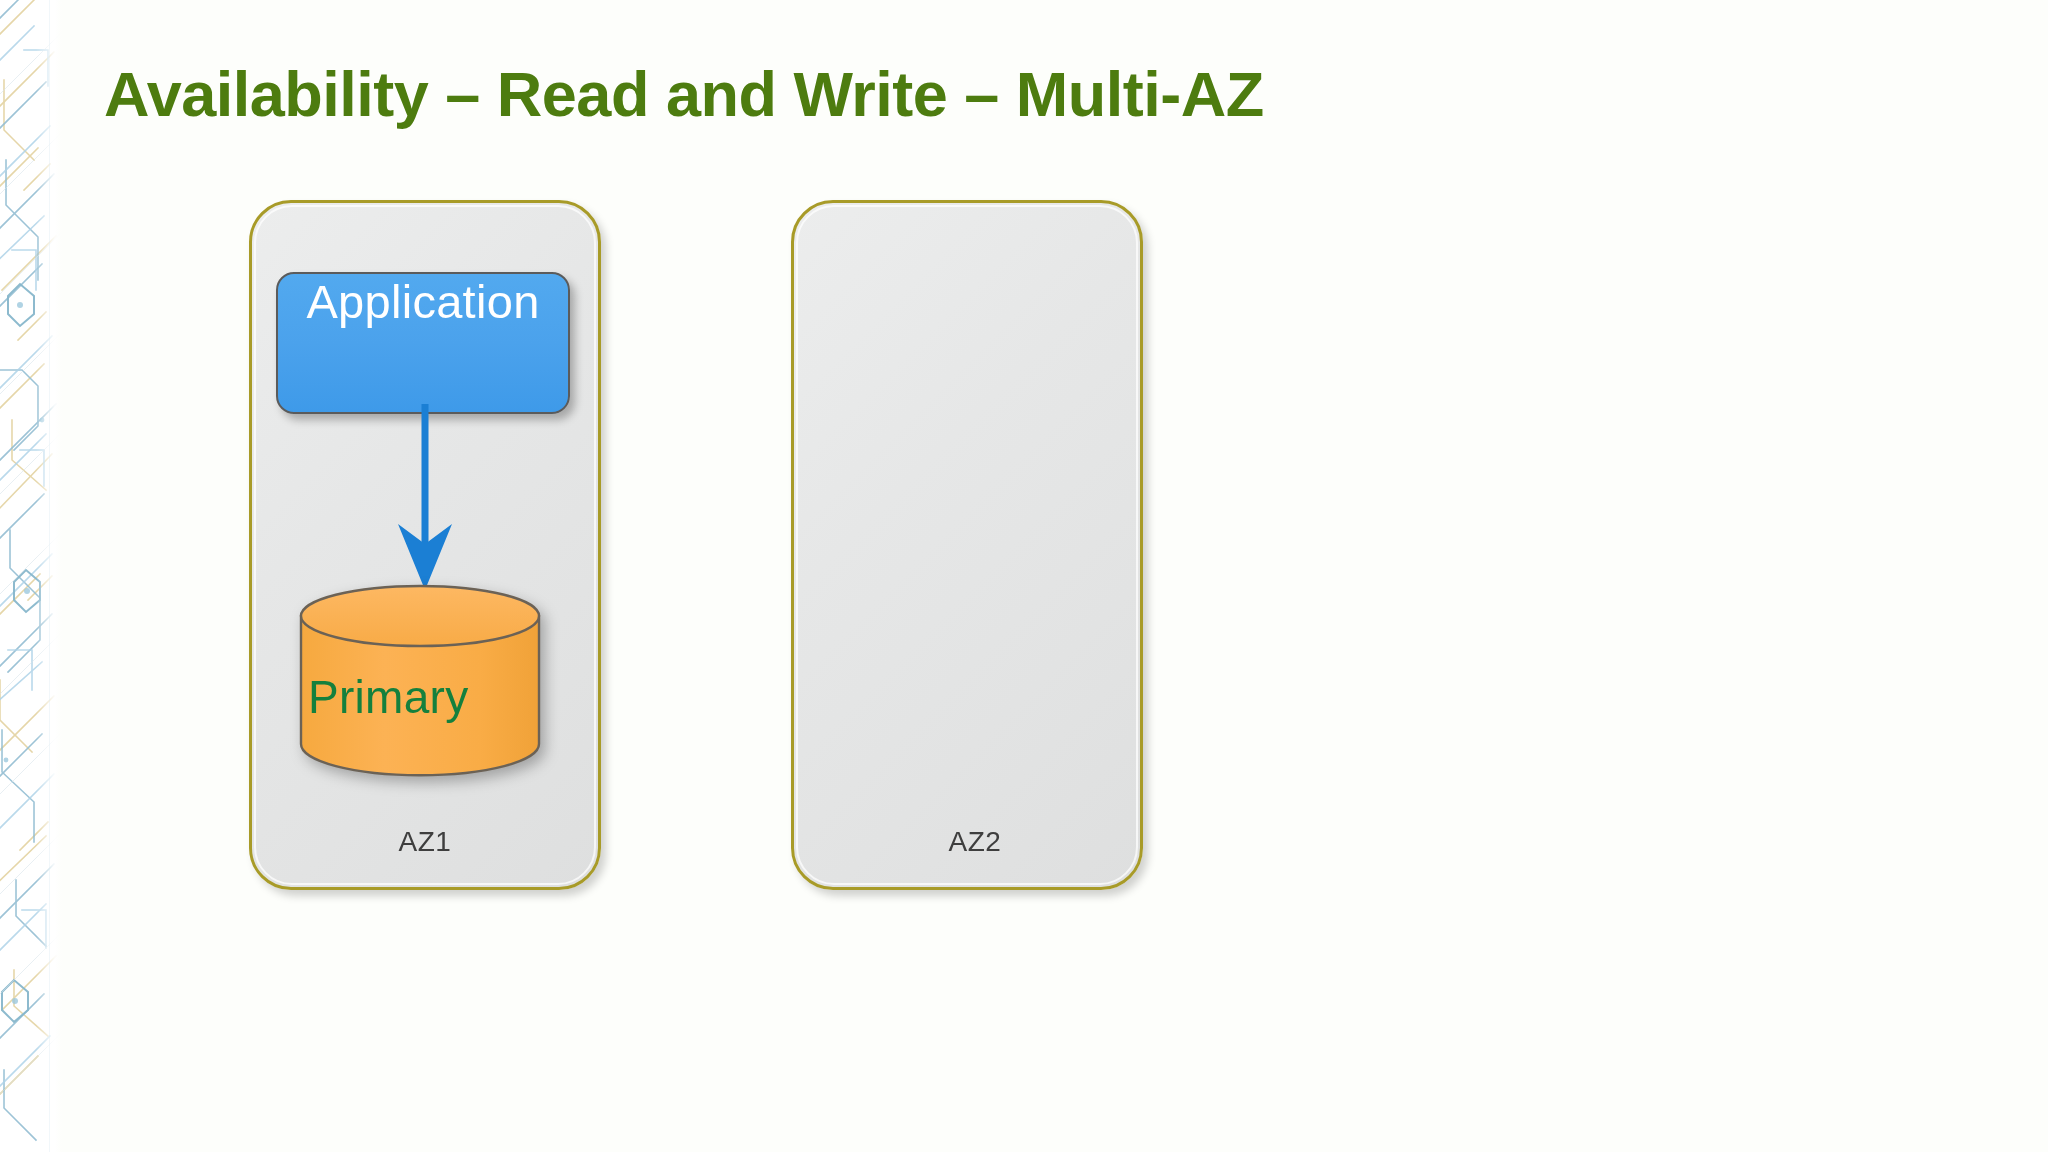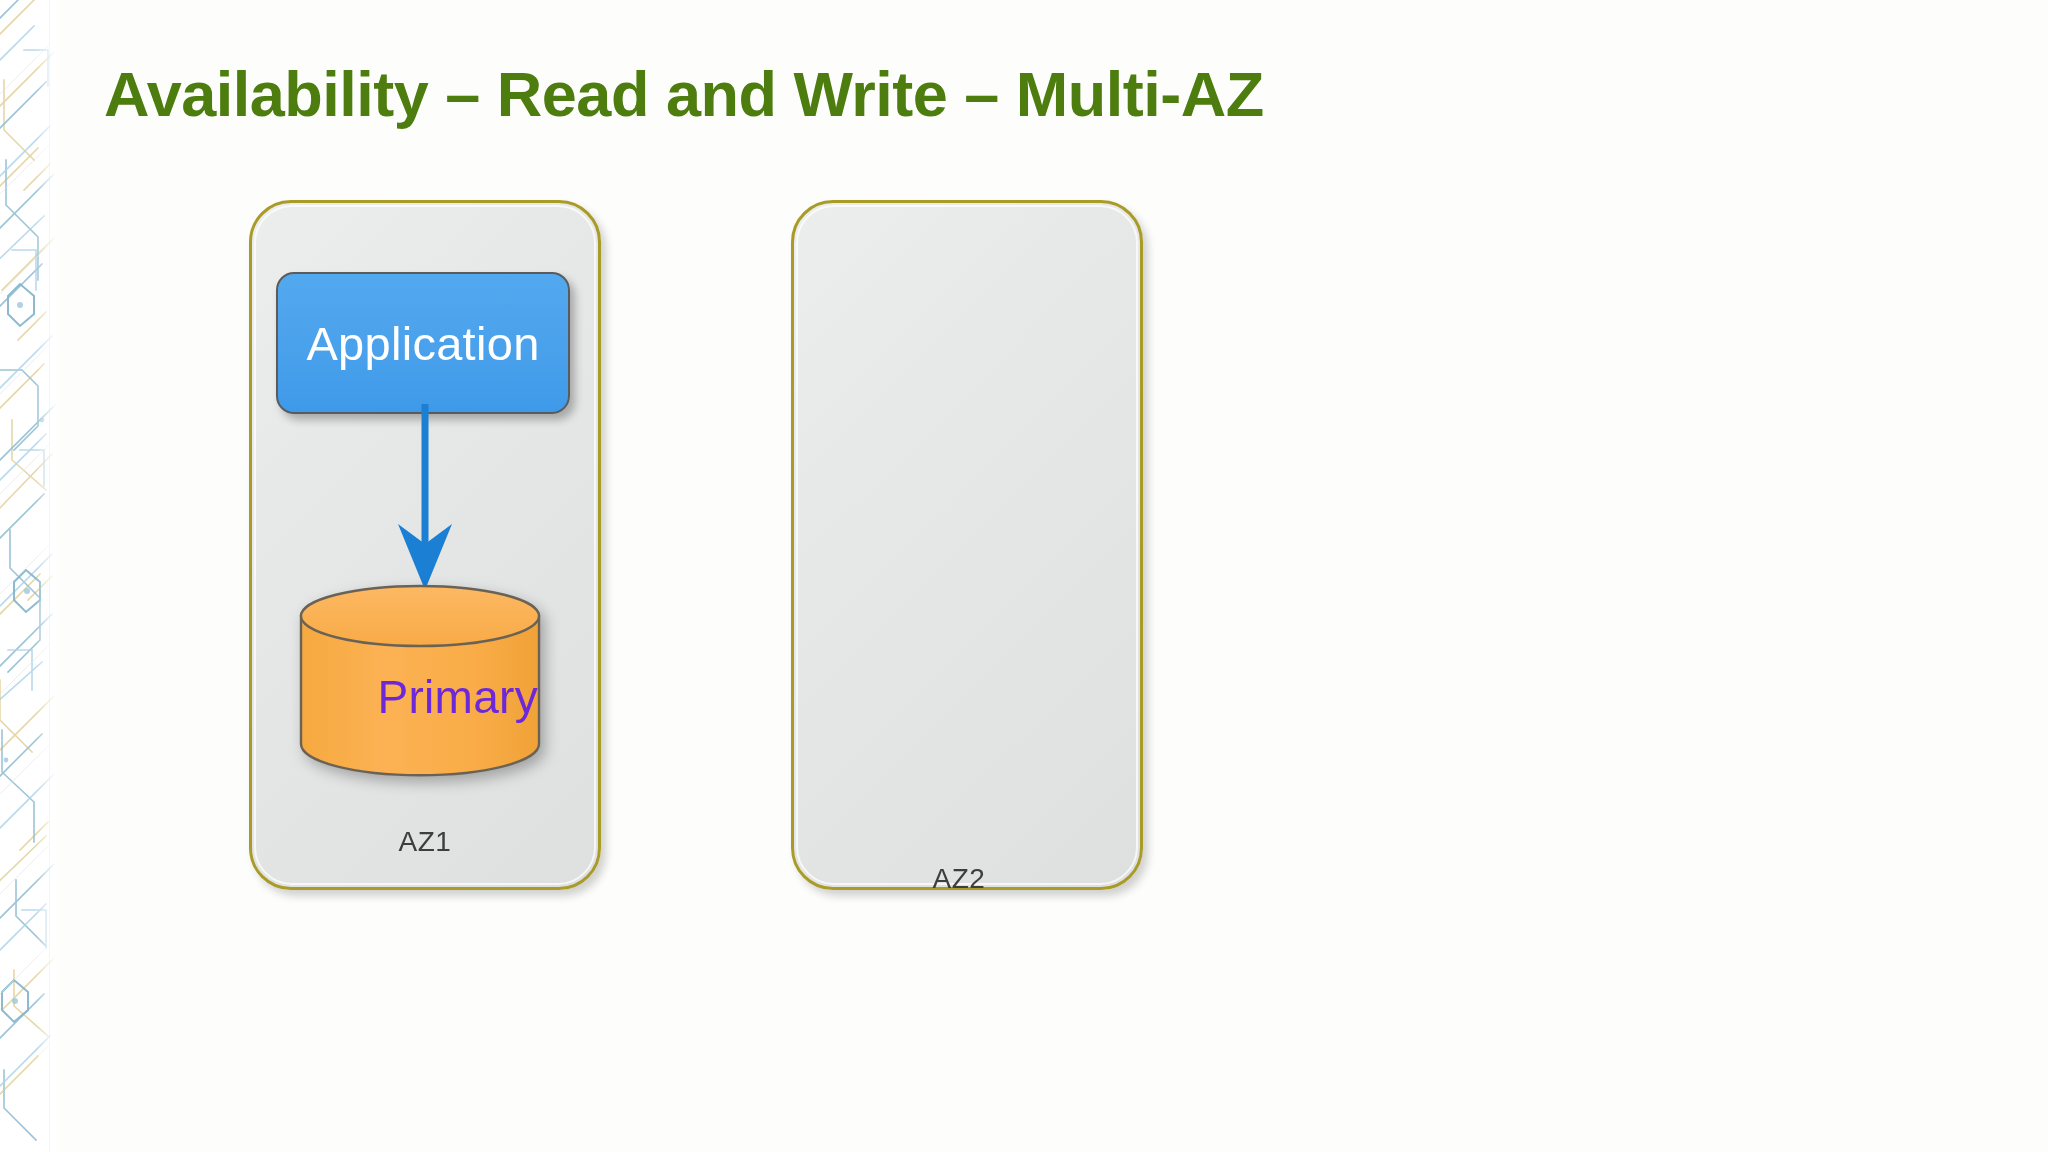--- a/index.html
+++ b/index.html
@@ -85,36 +85,36 @@
 
   .az-label {
     position: absolute;
     width: 352px;
     text-align: center;
     font-size: 28px;
     color: #3e3e3e;
     letter-spacing: 0.5px;
   }
   #az1-label { left: 249px; top: 826px; }
-  #az2-label { left: 783px; top: 826px; margin-top: 37px; }
+  #az2-label { left: 799px; top: 826px; }
 
   
   .app-node {
     position: absolute;
     left: 276px;
     top: 272px;
     width: 294px;
     height: 142px;
     box-sizing: border-box;
     background: linear-gradient(180deg, #52a9ef 0%, #4ba2ec 50%, #3e9ae9 100%);
     border: 2px solid #5b5b5b;
     border-radius: 18px;
     box-shadow: 5px 6px 8px rgba(0,0,0,0.27);
     display: flex;
-    align-items: center;
+    align-items: flex-start;
     justify-content: center;
   }
   .app-node .app-text {
     font-size: 47px;
     color: #ffffff;
     letter-spacing: 0.3px;
   }
 
   
   .connector {
@@ -129,26 +129,26 @@
   .db-node {
     position: absolute;
     left: 298px;
     top: 583px;
     width: 244px;
     height: 194px;
     filter: drop-shadow(5px 6px 7px rgba(0,0,0,0.28));
   }
   .db-label {
     position: absolute;
-    left: 294px;
+    left: 308px;
     top: 670px;
     width: 244px;
-    text-align: right;
+    text-align: left;
     font-size: 46px;
-    color: #6d28d9;
+    color: #15803d;
     letter-spacing: 0.3px;
     pointer-events: none;
   }
 </style>
 </head>
 <body>
 
 <div class="slide">
 
   <div class="edge-strip">

